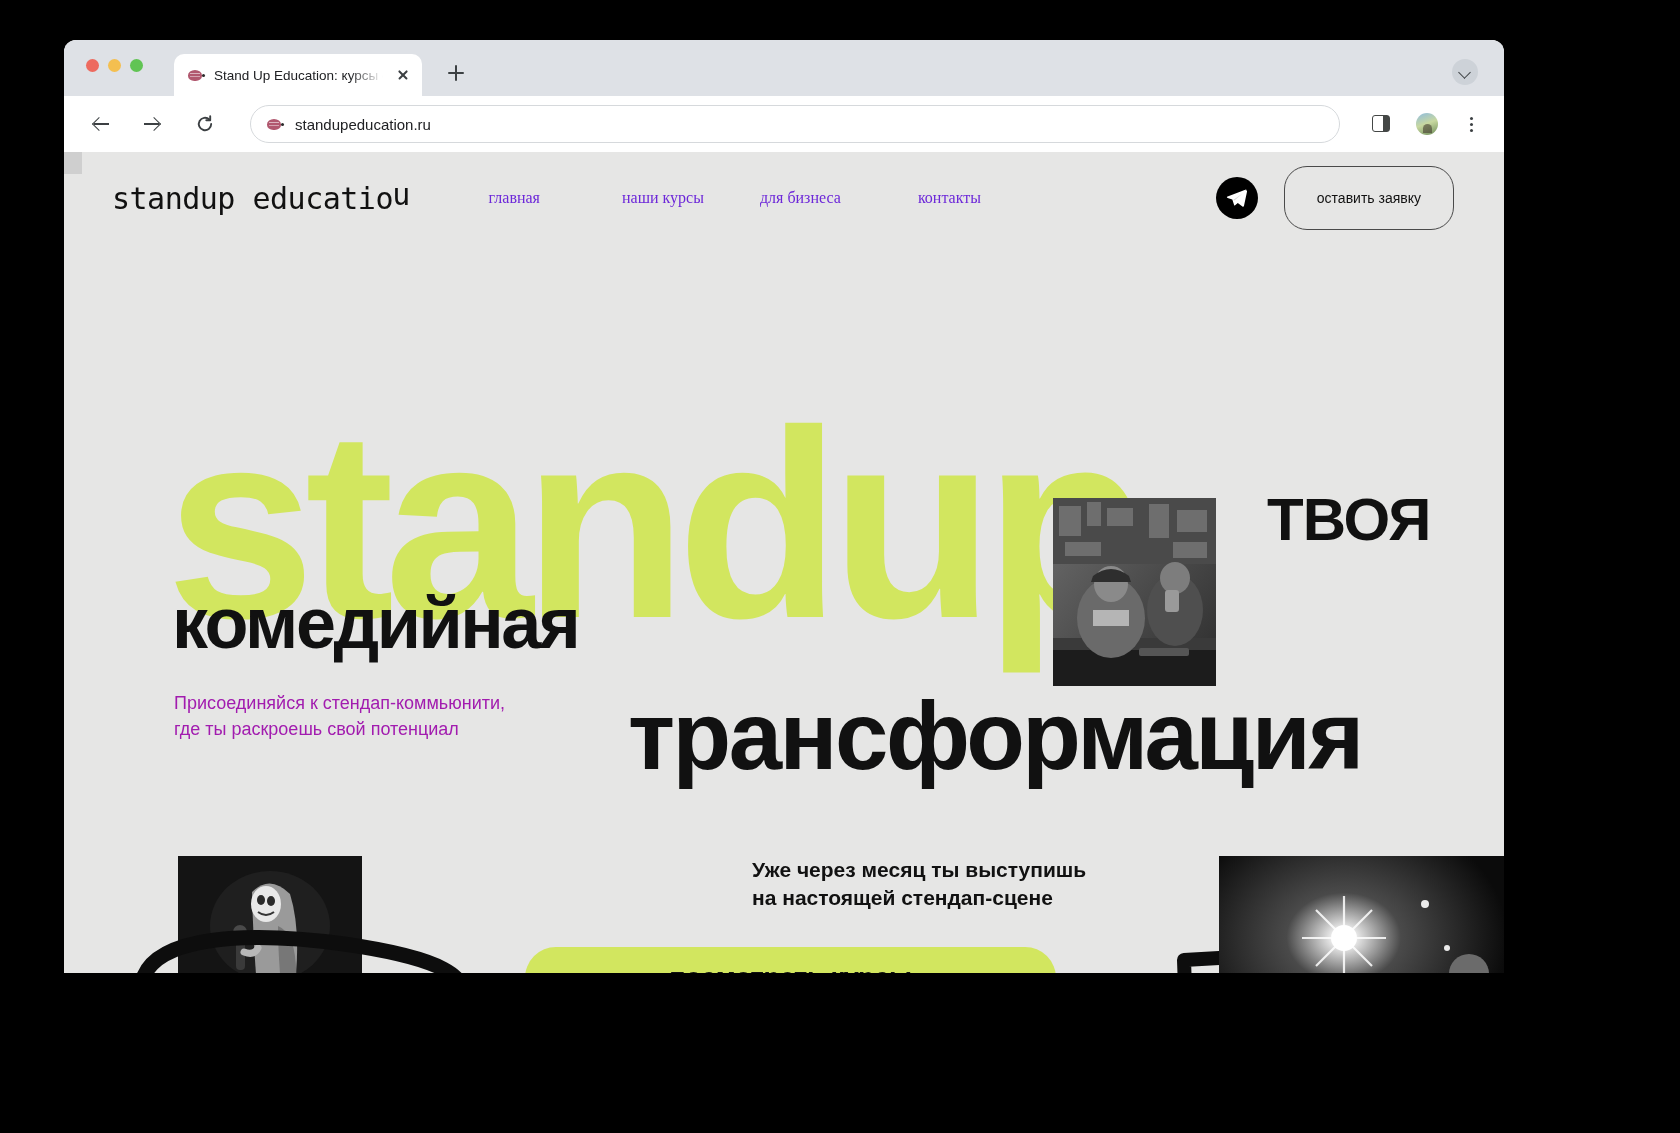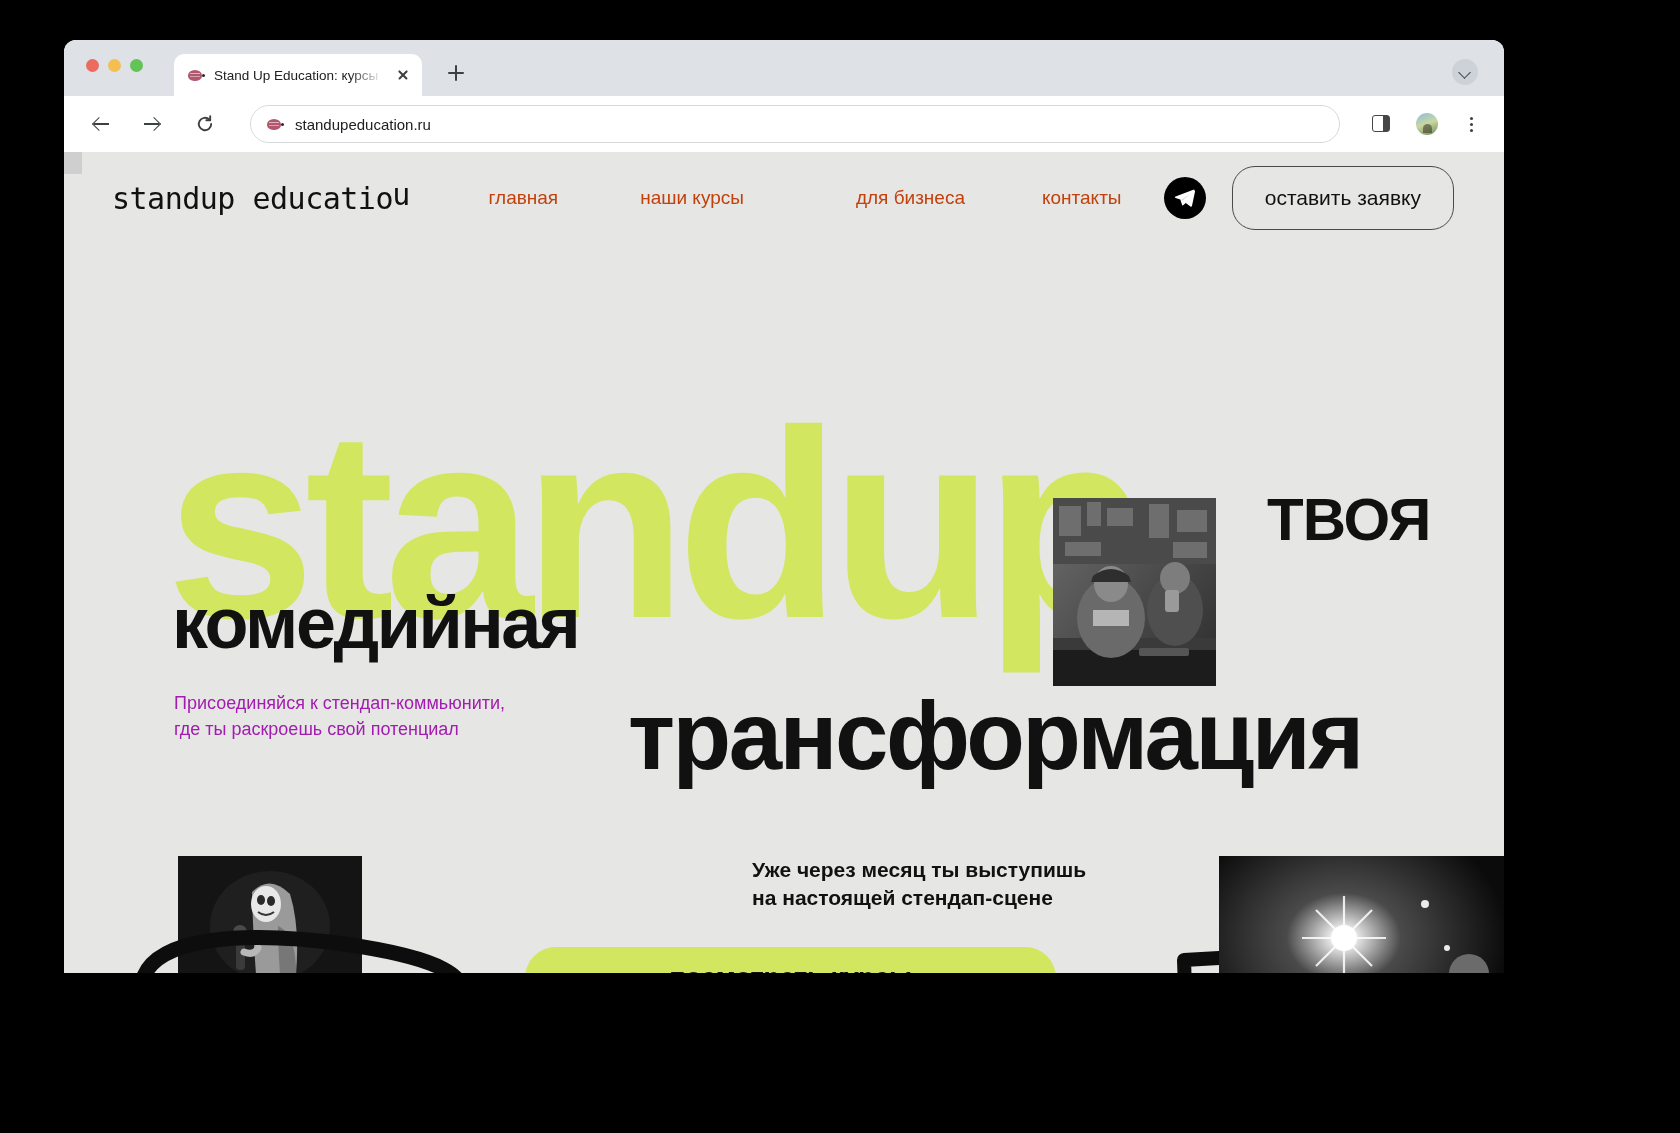--- a/index.html
+++ b/index.html
@@ -206,42 +206,43 @@
     color: #111; font-weight: 400;
     white-space: nowrap;
   }
   .logo .flip { display: inline-block; transform: rotate(180deg); }
 
   .nav {
     display: flex; align-items: center;
     margin-left: 78px; gap: 0;
   }
   .nav a {
-    font-size: 19px; color: #c2410c; text-decoration: none;
+    font-size: 16px; color: #6d28d9; text-decoration: none;
     font-weight: 500;
     white-space: nowrap;
+    font-family: Liberation Serif, serif;
   }
   .nav a:nth-child(1) { margin-right: 82px; }
-  .nav a:nth-child(2) { margin-right: 112px; }
+  .nav a:nth-child(2) { margin-right: 56px; }
   .nav a:nth-child(3) { margin-right: 77px; }
 
   .header-right {
     margin-left: auto;
     display: flex; align-items: center; gap: 26px;
   }
   .tg {
     width: 42px; height: 42px; border-radius: 50%;
     background: #000; position: relative;
   }
   .tg svg { position: absolute; left: 10px; top: 11px; }
   .cta-outline {
     height: 64px; padding: 0 32px;
     border: 1.6px solid #4a4a4a; border-radius: 23px;
     display: flex; align-items: center; justify-content: center;
-    font-size: 21px; color: #111; font-weight: 500;
+    font-size: 14px; color: #111; font-weight: 500;
     background: transparent;
     white-space: nowrap;
   }
 
   
   .hero-bg-word {
     position: absolute;
     left: 102px; top: 238px;
     font-size: 268px; line-height: 1;
     font-weight: 700;

